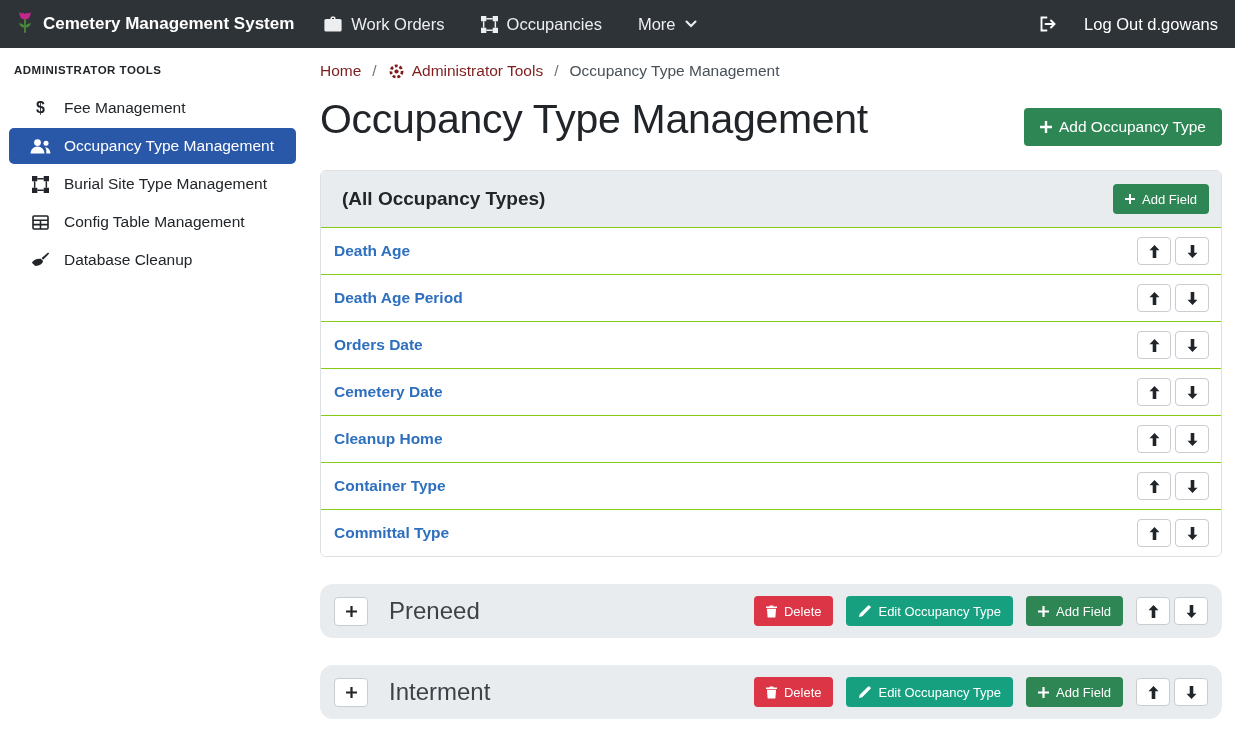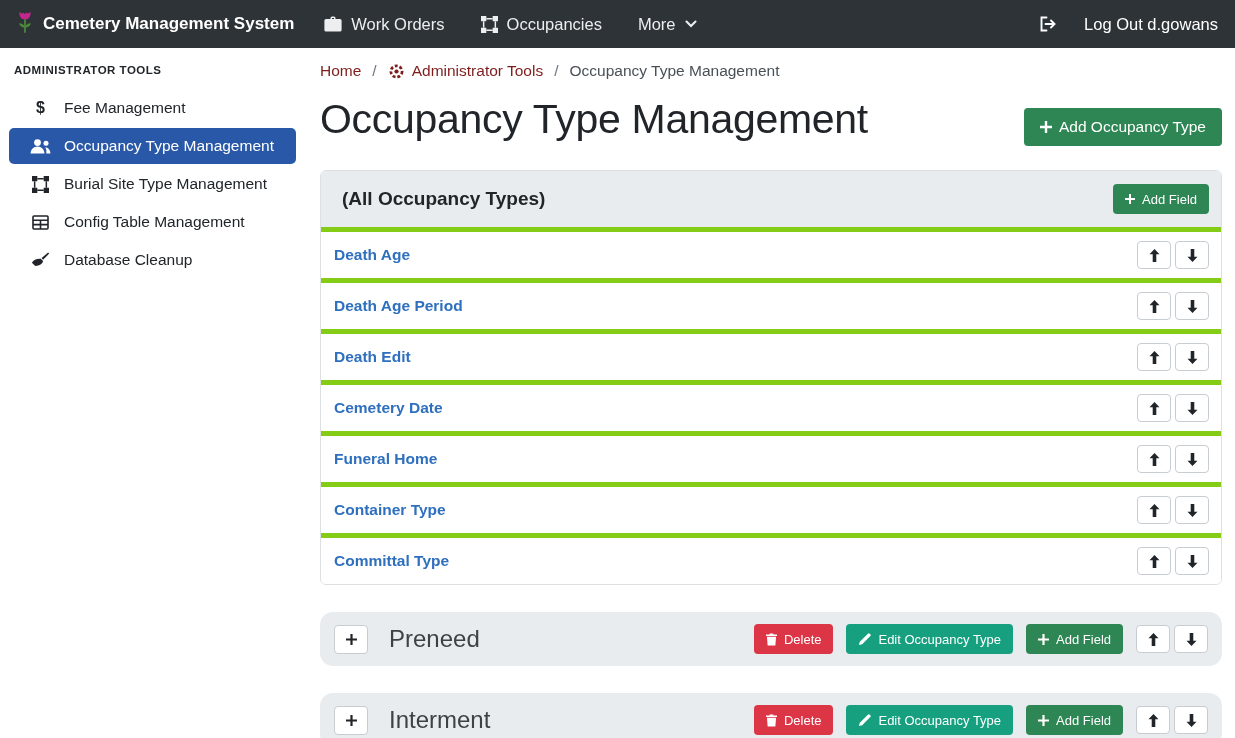--- a/index.html
+++ b/index.html
@@ -46,21 +46,21 @@
   .btn-red   { background:#dc3545; }
   .btn-lg { font-size:15.5px; padding:10px 16px; margin-top:12px; }
   .btn-sm { font-size:13px; padding:0 12px; height:30px; }
 
   
   .card { margin-top:24px; border:1px solid #dde0e3; border-radius:6px; overflow:hidden; }
   .card-header { background:#e9ecef; padding:13px 12px 13px 21px; display:flex;
     justify-content:space-between; align-items:center; }
   .card-title { font-size:19px; font-weight:600; }
   .field-row { display:flex; justify-content:space-between; align-items:center;
-    padding:9px 12px 9px 13px; border-top:5px solid #84cc16; background:#fff; }
+    padding:9px 12px 9px 13px; border-top:1px solid #84cc16; background:#fff; }
   .field-link { color:#2e6fbe; font-weight:700; font-size:15.5px; cursor:pointer; text-decoration:none; }
 
   .arrow-group { display:inline-flex; gap:4px; }
   .arrow-btn { width:34px; height:28px; background:#fff; border:1px solid #c8cdd2;
     border-radius:4px; color:#212529; display:inline-flex; align-items:center;
     justify-content:center; cursor:pointer; }
 
   
   .section-bar { margin-top:27px; background:#e9ecef; border-radius:13px;
     padding:12px 14px; display:flex; align-items:center; }
@@ -260,21 +260,21 @@
               <button class="arrow-btn">
                 <span class="ico ">
                   <svg width="11" height="13" viewBox="0 0 11 13" fill="currentColor">
                     <path d="M5.5 13l5-5.2H7.3V0H3.7v7.8H.5z"></path>
                   </svg>
                 </span>
               </button>
             </span>
           </div>
           <div class="field-row">
-            <a class="field-link">Death Edit</a>
+            <a class="field-link">Orders Date</a>
             <span class="arrow-group">
               <button class="arrow-btn">
                 <span class="ico ">
                   <svg width="11" height="13" viewBox="0 0 11 13" fill="currentColor">
                     <path d="M5.5 0l5 5.2H7.3V13H3.7V5.2H.5z"></path>
                   </svg>
                 </span>
               </button>
               <button class="arrow-btn">
                 <span class="ico ">
@@ -298,21 +298,21 @@
               <button class="arrow-btn">
                 <span class="ico ">
                   <svg width="11" height="13" viewBox="0 0 11 13" fill="currentColor">
                     <path d="M5.5 13l5-5.2H7.3V0H3.7v7.8H.5z"></path>
                   </svg>
                 </span>
               </button>
             </span>
           </div>
           <div class="field-row">
-            <a class="field-link">Funeral Home</a>
+            <a class="field-link">Cleanup Home</a>
             <span class="arrow-group">
               <button class="arrow-btn">
                 <span class="ico ">
                   <svg width="11" height="13" viewBox="0 0 11 13" fill="currentColor">
                     <path d="M5.5 0l5 5.2H7.3V13H3.7V5.2H.5z"></path>
                   </svg>
                 </span>
               </button>
               <button class="arrow-btn">
                 <span class="ico ">

